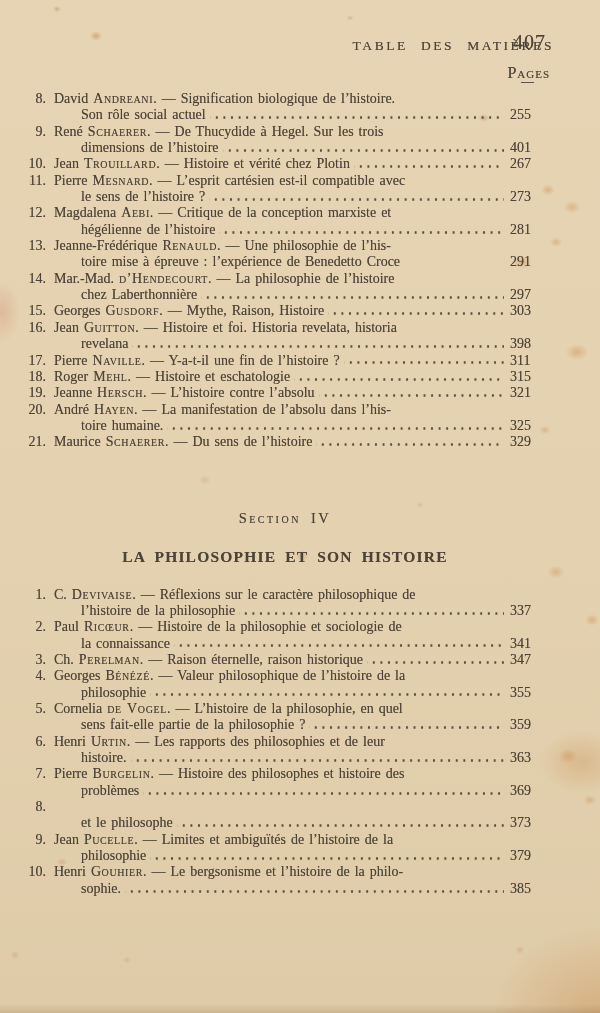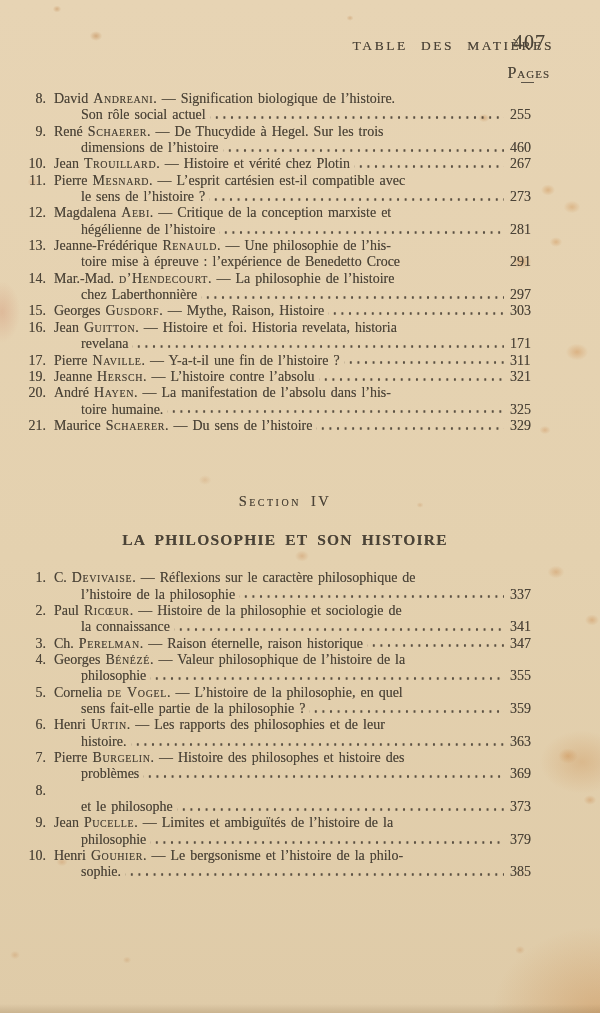--- a/index.html
+++ b/index.html
@@ -100,21 +100,21 @@
         <div class="line">
           <span class="num">9.</span>
           <span class="body"><span class="pre">René </span><span class="name">Schaerer</span><span class="rest">. — De Thucydide à Hegel. Sur les trois</span></span>
           <span class="fill"></span>
           <span class="pg"></span>
         </div>
         <div class="line indent leader">
           <span class="num"></span>
           <span class="body"><span class="pre"></span><span class="name"></span><span class="rest">dimensions de l’histoire</span></span>
           <span class="fill"></span>
-          <span class="pg">460</span>
+          <span class="pg">401</span>
         </div>
         <div class="line leader">
           <span class="num">10.</span>
           <span class="body"><span class="pre">Jean </span><span class="name">Trouillard</span><span class="rest">. — Histoire et vérité chez Plotin</span></span>
           <span class="fill"></span>
           <span class="pg">267</span>
         </div>
         <div class="line">
           <span class="num">11.</span>
           <span class="body"><span class="pre">Pierre </span><span class="name">Mesnard</span><span class="rest">. — L’esprit cartésien est-il compatible avec</span></span>
@@ -172,27 +172,33 @@
         <div class="line">
           <span class="num">16.</span>
           <span class="body"><span class="pre">Jean </span><span class="name">Guitton</span><span class="rest">. — Histoire et foi. Historia revelata, historia</span></span>
           <span class="fill"></span>
           <span class="pg"></span>
         </div>
         <div class="line indent leader">
           <span class="num"></span>
           <span class="body"><span class="pre"></span><span class="name"></span><span class="rest">revelana</span></span>
           <span class="fill"></span>
-          <span class="pg">171</span>
+          <span class="pg">398</span>
         </div>
         <div class="line leader">
           <span class="num">17.</span>
           <span class="body"><span class="pre">Pierre </span><span class="name">Naville</span><span class="rest">. — Y-a-t-il une fin de l’histoire ?</span></span>
           <span class="fill"></span>
           <span class="pg">311</span>
+        </div>
+        <div class="line leader">
+          <span class="num">18.</span>
+          <span class="body"><span class="pre">Roger </span><span class="name">Mehl</span><span class="rest">. — Histoire et eschatologie</span></span>
+          <span class="fill"></span>
+          <span class="pg">315</span>
         </div>
         <div class="line leader">
           <span class="num">19.</span>
           <span class="body"><span class="pre">Jeanne </span><span class="name">Hersch</span><span class="rest">. — L’histoire contre l’absolu</span></span>
           <span class="fill"></span>
           <span class="pg">321</span>
         </div>
         <div class="line">
           <span class="num">20.</span>
           <span class="body"><span class="pre">André </span><span class="name">Hayen</span><span class="rest">. — La manifestation de l’absolu dans l’his-</span></span>

